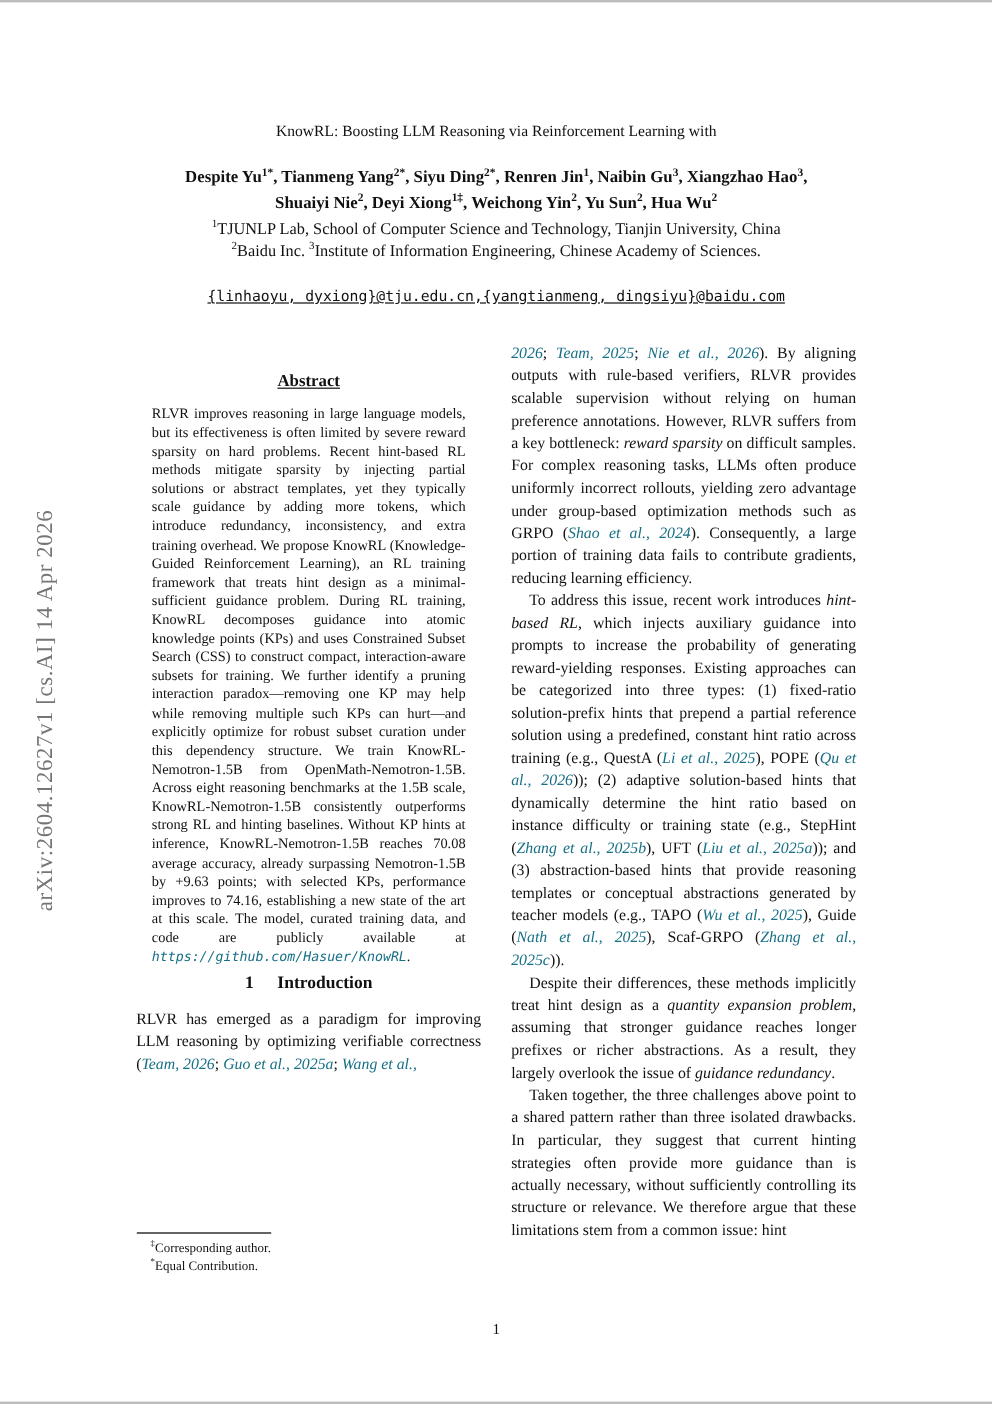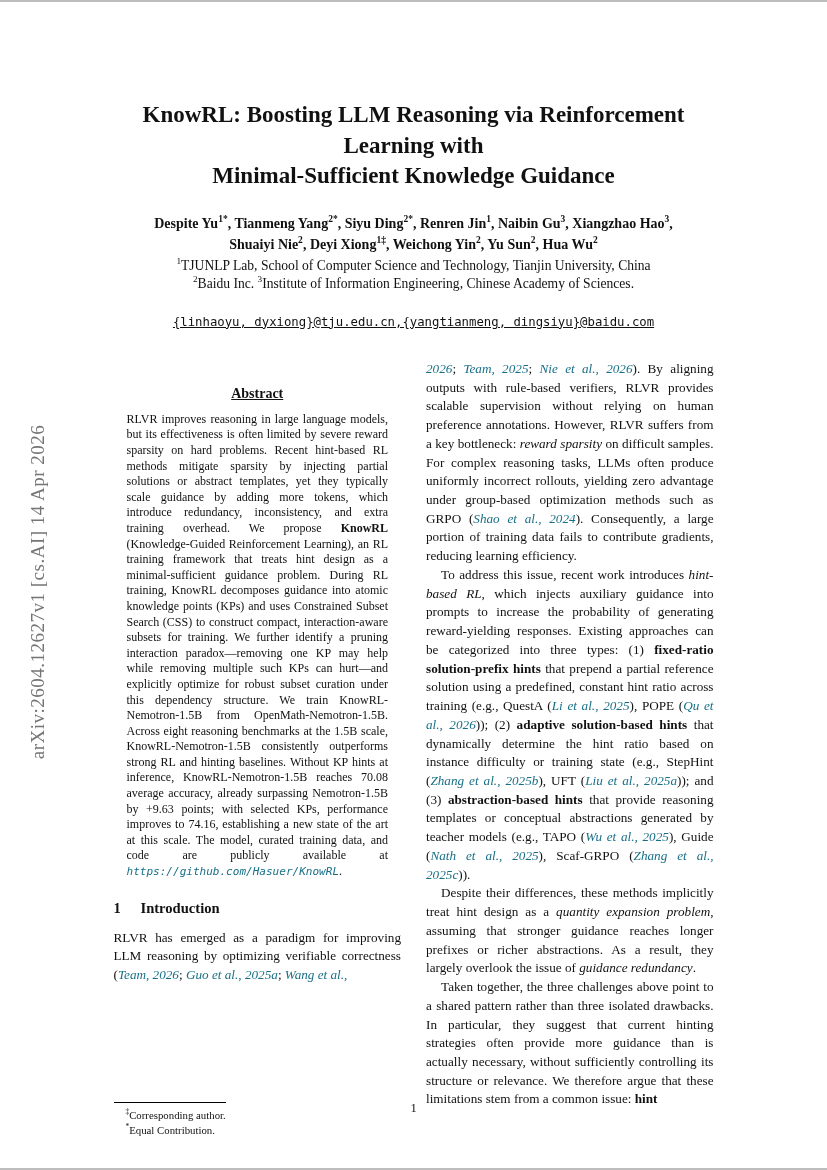--- a/index.html
+++ b/index.html
@@ -35,22 +35,22 @@
   }
   .content{
     width:600px;
     margin:0 auto;
   }
   .paper-header{
     padding-top:98px;
     text-align:center;
   }
   .title{
-    font-size:23px;
-    font-weight:700;
+    font-size:13px;
+    font-weight:400;
     line-height:1.33;
   }
   .t-line{display:block;}
   .authors{
     margin-top:21px;
     font-size:14px;
     font-weight:700;
     line-height:1.5;
   }
   .affil{
@@ -81,24 +81,25 @@
     text-decoration:underline;
   }
   .abstract-body{
     font-size:12px;
     line-height:1.3;
     padding:0 13px;
     text-align:justify;
     hyphens:auto;
   }
   .section-head{
-    margin-top:20px;
+    margin-top:6px;
     margin-bottom:12px;
     font-size:14.6px;
     font-weight:700;
+    text-align:center;
   }
   .sec-num{margin-right:16px;}
   .body-par{
     font-size:13.2px;
     line-height:1.42;
     text-align:justify;
     text-indent:15px;
     hyphens:auto;
   }
   .noindent{text-indent:0;}
@@ -115,21 +116,21 @@
   }
   .fn{text-indent:12px;}
   .page-number{
     position:absolute;
     bottom:52px;
     left:0;
     width:100%;
     text-align:center;
     font-size:12.5px;
   }
-  .b{font-weight:700;}
+  .b{font-weight:400;}
   .i{font-style:italic;}
   .cite{color:var(--link);font-style:italic;}
   .mono{
     font-family:"DejaVu Sans Mono","Liberation Mono",monospace;
     font-size:0.92em;
     overflow-wrap:anywhere;
   }
   sup{font-size:68%;line-height:0;}
 </style>
 </head>
@@ -137,21 +138,20 @@
 
 <div class="page">
 
   <div class="arxiv-vert">arXiv:2604.12627v1  [cs.AI]  14 Apr 2026</div>
 
   <div class="content">
 
     <header class="paper-header">
       <h1 class="title">
         <span class="t-line">KnowRL: Boosting LLM Reasoning via Reinforcement Learning with</span>
-        <span class="t-line">Minimal-Sufficient Knowledge Guidance</span>
       </h1>
       <div class="authors">
         <p class="a-line"><span>Despite Yu</span><sup>1*</sup><span>, </span><span>Tianmeng Yang</span><sup>2*</sup><span>, </span><span>Siyu Ding</span><sup>2*</sup><span>, </span><span>Renren Jin</span><sup>1</sup><span>, </span><span>Naibin Gu</span><sup>3</sup><span>, </span><span>Xiangzhao Hao</span><sup>3</sup><span>,</span></p>
         <p class="a-line"><span>Shuaiyi Nie</span><sup>2</sup><span>, </span><span>Deyi Xiong</span><sup>1‡</sup><span>, </span><span>Weichong Yin</span><sup>2</sup><span>, </span><span>Yu Sun</span><sup>2</sup><span>, </span><span>Hua Wu</span><sup>2</sup></p>
       </div>
       <div class="affil">
         <p><sup>1</sup><span>TJUNLP Lab, School of Computer Science and Technology, Tianjin University, China</span></p>
         <p><sup>2</sup><span>Baidu Inc. </span><sup>3</sup><span>Institute of Information Engineering, Chinese Academy of Sciences.</span></p>
         <p class="emails">{linhaoyu, dyxiong}@tju.edu.cn,{yangtianmeng, dingsiyu}@baidu.com</p>
       </div>

